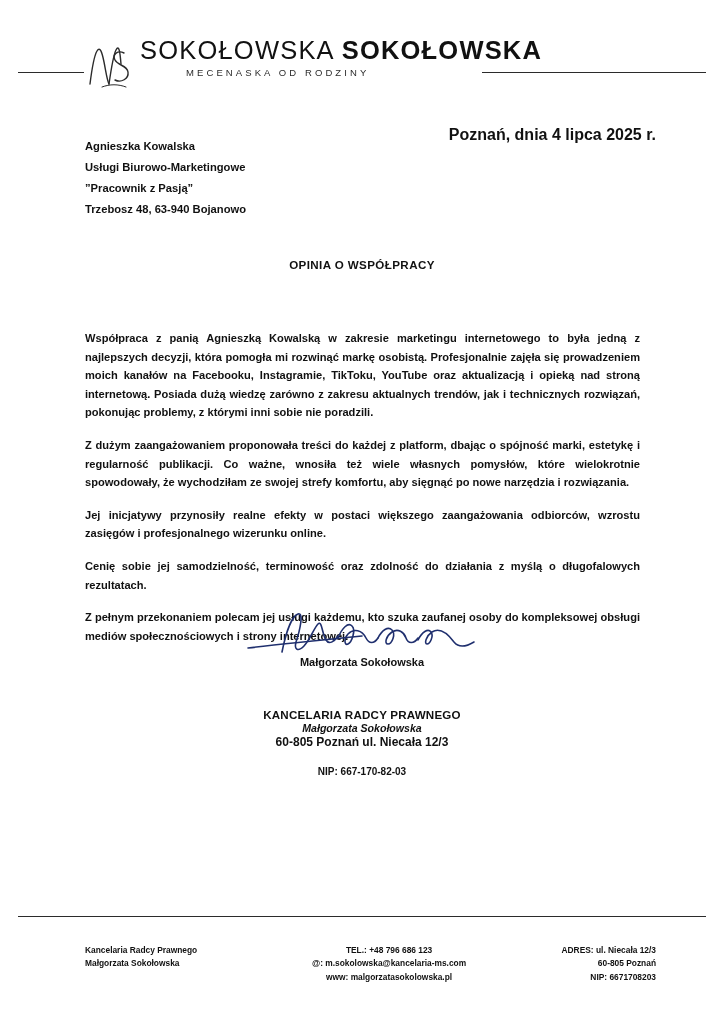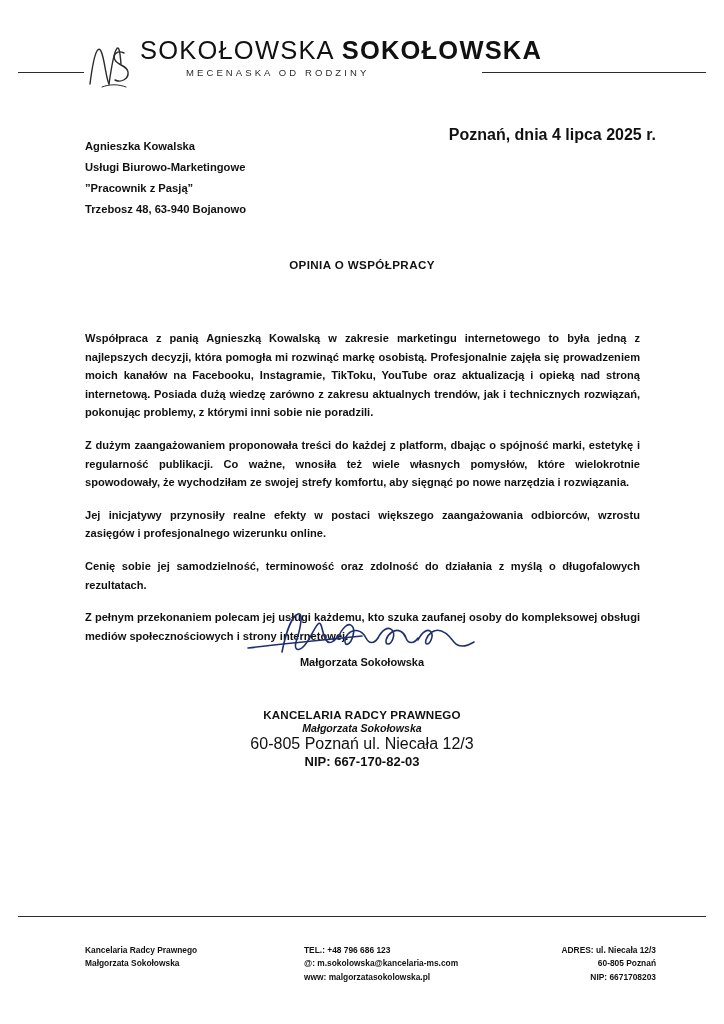--- a/index.html
+++ b/index.html
@@ -154,28 +154,28 @@
     letter-spacing: 0.2px;
     font-family: "Liberation Sans", sans-serif;
   }
   .stamp .l2 {
     font-size: 10.6px;
     font-style: italic;
     font-weight: 600;
     margin-top: 1px;
   }
   .stamp .l3 {
-    font-size: 16px;
-    font-weight: 400;
+    font-size: 12px;
+    font-weight: 700;
     margin-top: 1px;
   }
   .stamp .l4 {
-    font-size: 13px;
-    font-weight: 600;
-    margin-top: 1px;
+    font-size: 10px;
+    font-weight: 600;
+    margin-top: 17px;
   }
 
   
   .footer-rule {
     position: absolute;
     left: 18px;
     top: 916px;
     width: 688px;
     height: 1px;
     background: #2b2b2b;
@@ -187,21 +187,21 @@
     width: 724px;
     font-size: 8.4px;
     color: #111;
     line-height: 13.4px;
   }
   .footer .col {
     position: absolute;
     font-weight: 700;
   }
   .footer .col.left   { left: 85px;  text-align: left; }
-  .footer .col.center { left: 304px; text-align: left; }
+  .footer .col.center { left: 312px; text-align: center; }
   .footer .col.right  { right: 68px; text-align: right; }
   .footer .lbl { font-weight: 700; }
   .footer .val { font-weight: 600; }
 </style>
 </head>
 <body>
 
 <div class="page">
 
   <div class="letterhead">

